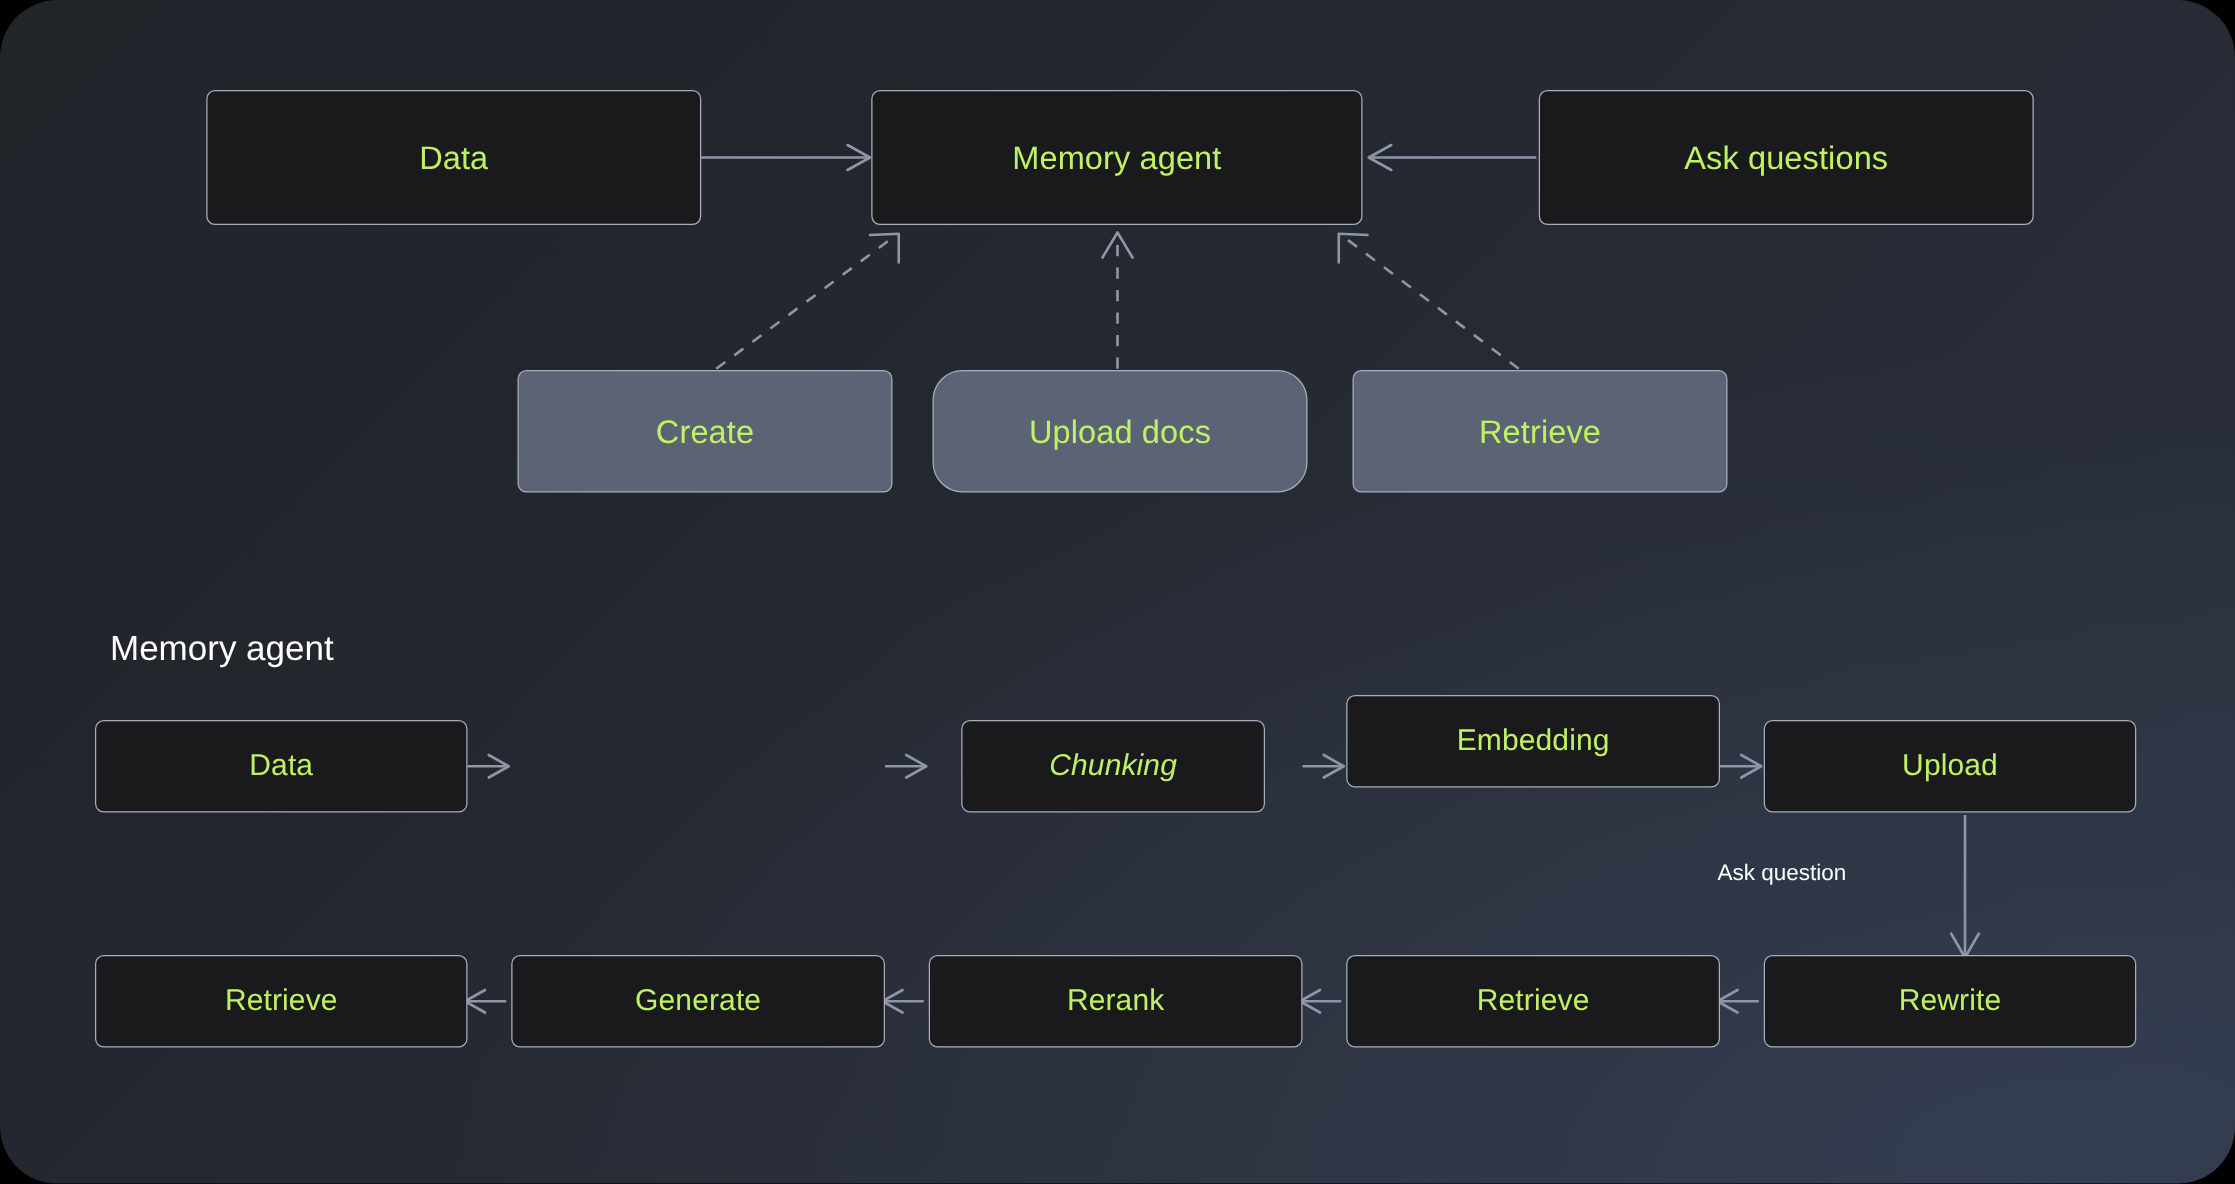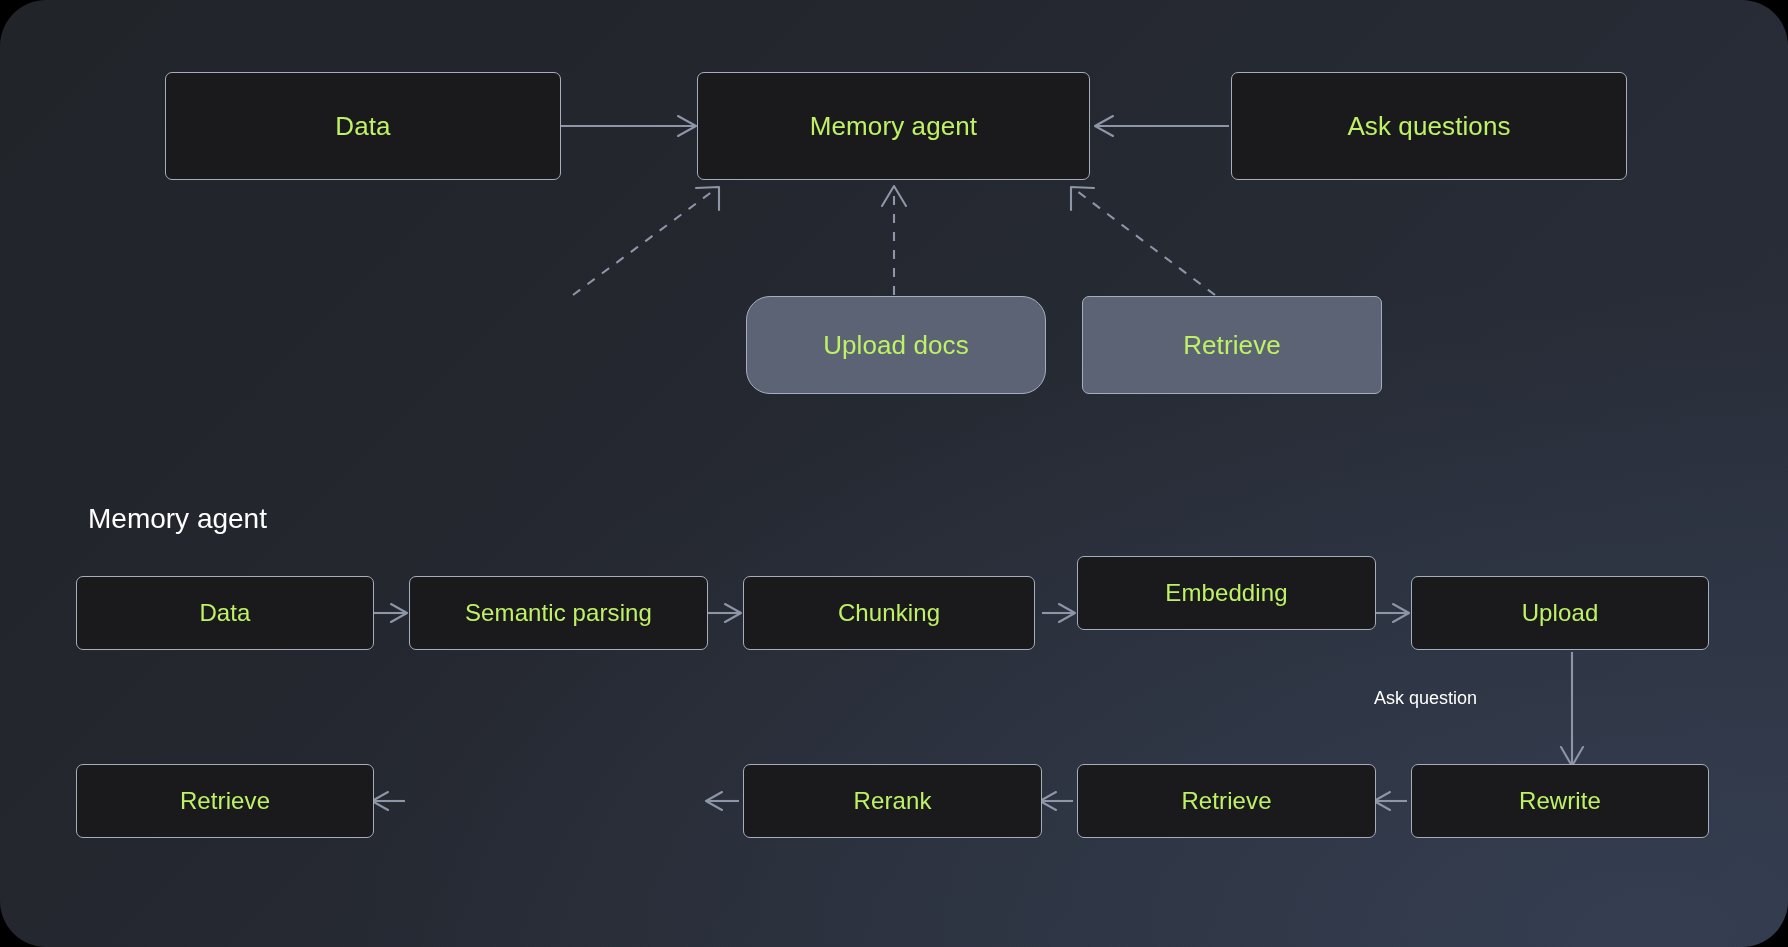--- a/index.html
+++ b/index.html
@@ -136,41 +136,42 @@
       <path class="head" d="M 388 792 L 372 801 L 388 810"></path>
     </g>
   </svg>
 
   <div class="node" style="left:165px; top:72px; width:396px; height:108px;">Data</div>
 
   <div class="node" style="left:697px; top:72px; width:393px; height:108px;">Memory agent</div>
 
   <div class="node" style="left:1231px; top:72px; width:396px; height:108px;">Ask questions</div>
 
+  <div class="node filled" style="left:414px; top:296px; width:300px; height:98px;">Create</div>
 
   <div class="node filled" style="left:746px; top:296px; width:300px; height:98px;border-radius:24px;">Upload docs</div>
 
   <div class="node filled" style="left:1082px; top:296px; width:300px; height:98px;">Retrieve</div>
 
   <div class="caption" style="left:88px; top:503px;">Memory agent</div>
 
   <div class="node small" style="left:76px; top:576px; width:298px; height:74px;">Data</div>
 
-  <div class="node small" style="left:409px; top:576px; width:299px; height:74px;">Semantic parsing</div>
 
-  <div class="node small" style="left:743px; top:576px; width:292px; height:74px;">Chunking</div>
+  <div class="node small" style="left:769px; top:576px; width:243px; height:74px;font-style:italic;">Chunking</div>
 
   <div class="node small" style="left:1077px; top:556px; width:299px; height:74px;">Embedding</div>
 
   <div class="node small" style="left:1411px; top:576px; width:298px; height:74px;">Upload</div>
 
   <div class="edge-label" style="left:1477px; top:688px; transform:translateX(-100%);">Ask question</div>
 
   <div class="node small" style="left:76px; top:764px; width:298px; height:74px;">Retrieve</div>
 
+  <div class="node small" style="left:409px; top:764px; width:299px; height:74px;">Generate</div>
 
   <div class="node small" style="left:743px; top:764px; width:299px; height:74px;">Rerank</div>
 
   <div class="node small" style="left:1077px; top:764px; width:299px; height:74px;">Retrieve</div>
 
   <div class="node small" style="left:1411px; top:764px; width:298px; height:74px;">Rewrite</div>
 
 </div>
 
 </body></html>

